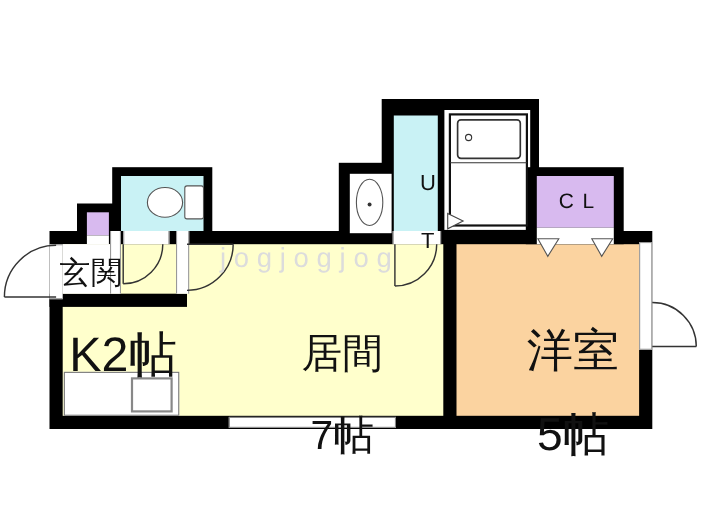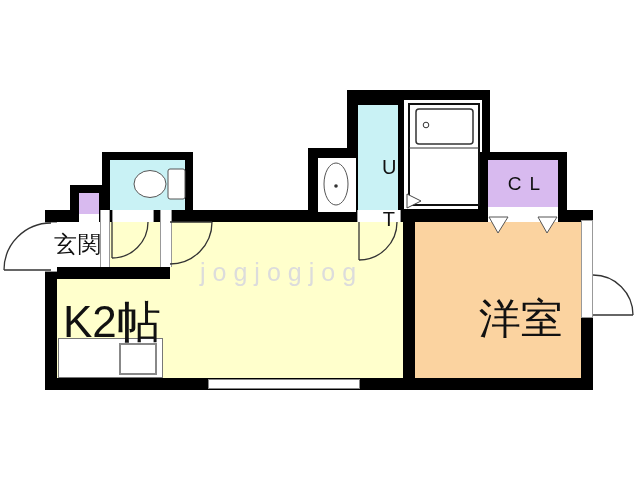--- a/index.html
+++ b/index.html
@@ -69,26 +69,31 @@
     <circle cx="336" cy="186" r="1.8" fill="#333"></circle>
     <rect x="409" y="104" width="70" height="101" fill="#fff" stroke="#111" stroke-width="2"></rect>
     <rect x="416" y="109" width="57" height="35" rx="3" fill="#fff" stroke="#333" stroke-width="1.5"></rect>
     <circle cx="426" cy="125" r="2.8" fill="#fff" stroke="#333"></circle>
     <line x1="409" y1="148" x2="479" y2="148" stroke="#333" stroke-width="1"></line>
     <polygon points="407,194 421,201 407,208" fill="#fff" stroke="#444"></polygon>
     <polygon points="489,217 508,217 498,233" fill="#fff" stroke="#555"></polygon>
     <polygon points="538,217 557,217 547,233" fill="#fff" stroke="#555"></polygon>
   </svg>
 
-  <div class="lbl" style="left:200px;top:221px;font-size:25px;letter-spacing:7px;color:#dcdcdc;margin-top:37px;">jogjogjog</div>
+  <div class="lbl" style="left:200px;top:221px;font-size:25px;letter-spacing:7px;color:#dcdcdc;">jogjogjog</div>
 
-  <div class="lbl" style="left:54px;top:229px;font-size:23px;letter-spacing:1px;">玄関</div>
+  <div class="lbl" style="left:54px;top:229px;font-size:28px;letter-spacing:1px;">玄関</div>
   <div class="lbl" style="left:63px;top:293px;font-size:44px;">K2帖</div>
+  <div class="lbl center" style="left:213px;top:266px;width:155px;font-size:37px;line-height:37px;">
+    <span>居間</span><br>
+    <span>7帖</span>
+  </div>
   <div class="lbl center" style="left:420px;top:262px;width:155px;font-size:42px;line-height:38px;">
     <span>洋室</span><br>
+    <span>5帖</span>
   </div>
   <div class="lbl center" style="left:357px;top:128px;width:42px;font-size:20px;line-height:26px;">
     <span>U</span><br>
     <span>T</span>
   </div>
   <div class="lbl center" style="left:489px;top:173px;width:72px;font-size:19px;letter-spacing:8px;padding-left:6px;box-sizing:border-box;">CL</div>
 
 </div>
 
 </body></html>

